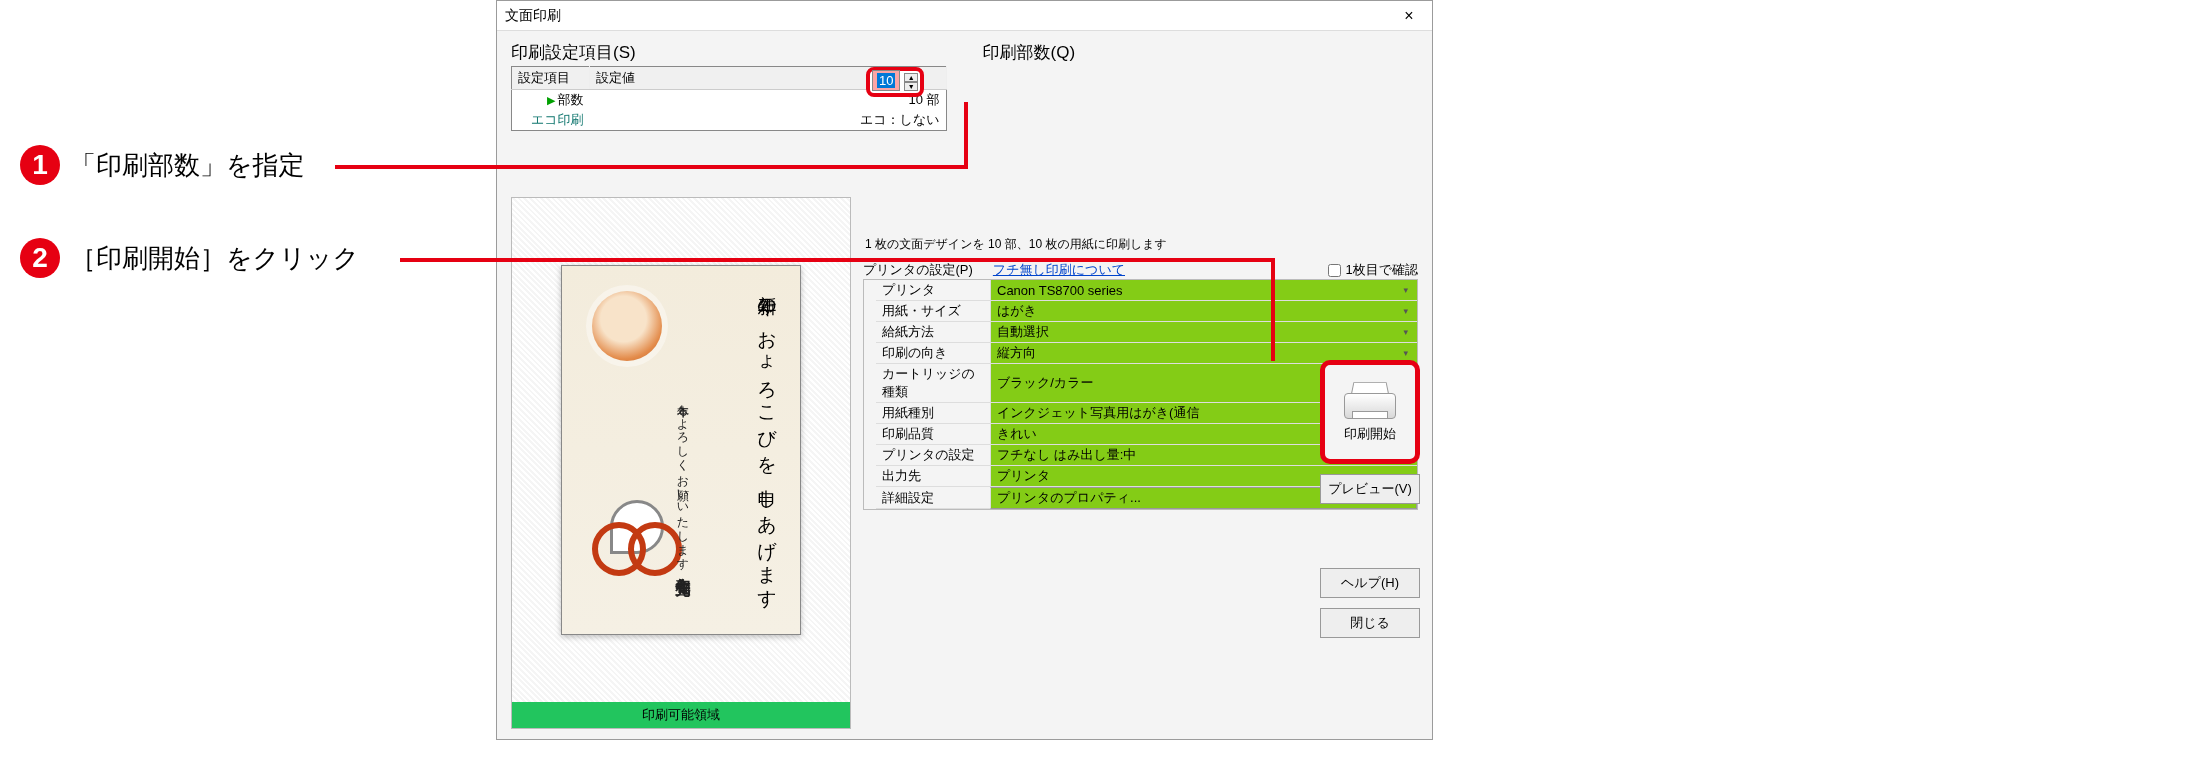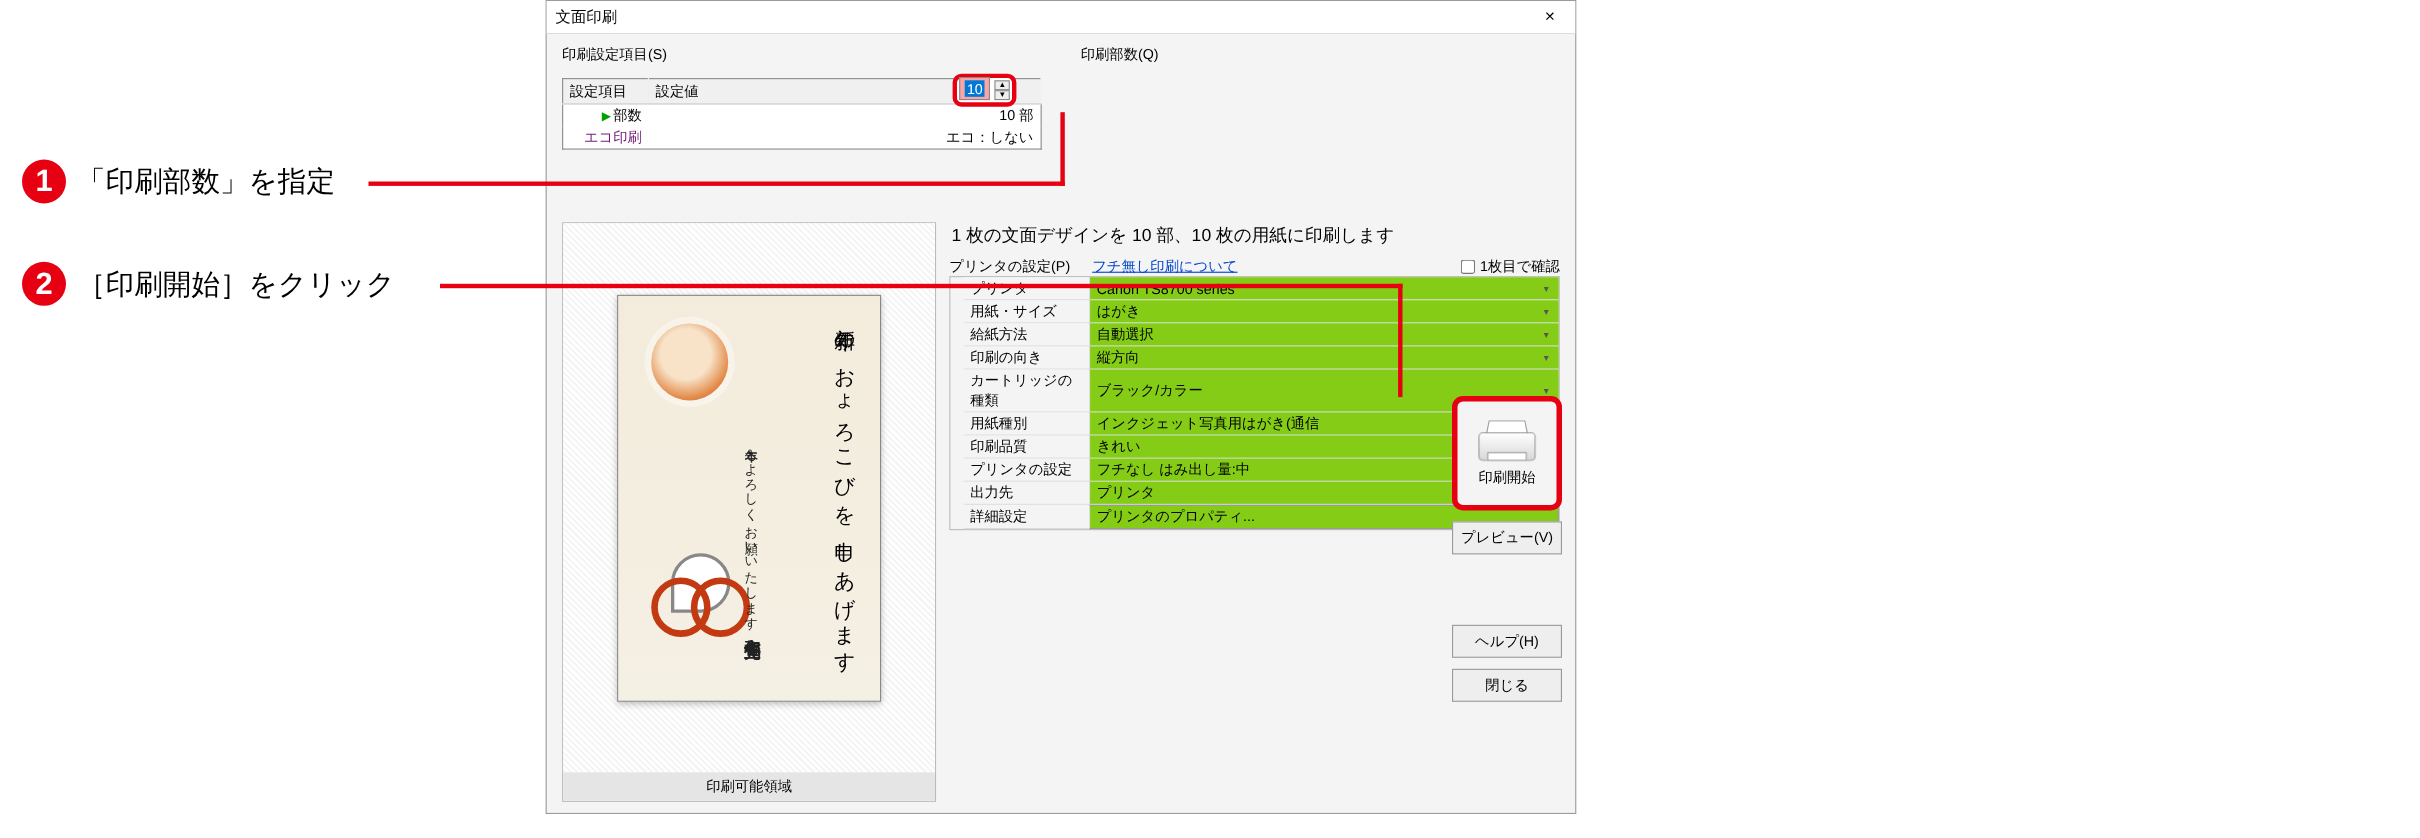--- a/index.html
+++ b/index.html
@@ -93,21 +93,21 @@
     gap: 6px;
     flex: 1;
   }
   
   
   .top-row {
     display: flex;
     gap: 36px;
   }
   .settings-section { flex: 1; }
-  .section-label { font-size: 13px; margin-bottom: 12px; }
+  .section-label { font-size: 17px; margin-bottom: 2px; }
   .settings-table {
     border: 1px solid #888;
     background: #fff;
     width: 100%;
     border-collapse: collapse;
     font-size: 13px;
   }
   .settings-table th {
     text-align: left;
     background: #f0f0f0;
@@ -116,21 +116,21 @@
     border-right: 1px solid #eee;
     font-weight: normal;
   }
   .settings-table td { padding: 1px 6px; text-align: right; }
   .row-active td:first-child::before {
     content: '▶';
     color: #00a000;
     margin-right: 2px;
     font-size: 11px;
   }
-  .cell-blue { color: #701a75; margin-top: 28px; }
+  .cell-blue { color: #0f766e; margin-top: 28px; }
   
   .copies-section { flex: 1; }
   .copies-input-wrap {
     position: relative;
     border: 4px solid #e60012;
     border-radius: 8px;
     display: inline-block;
     background: #fff;
     padding: 2px;
   }
@@ -230,33 +230,34 @@
     writing-mode: vertical-rl;
     font-size: 12px;
     font-family: "Yu Mincho", serif;
     line-height: 2.2;
     color:#222;
   }
   .preview-footer {
     text-align: center;
     padding: 4px;
     font-size: 13px;
-    background: #e5e5e5;
+    background: #22c55e;
   }
   
   
   .right-col {
     flex: 1;
     display: flex;
     flex-direction: column;
     gap: 6px;
   }
   .print-summary {
-    font-size: 16px;
+    font-size: 12px;
     padding: 2px 2px;
+    margin-top: 37px;
   }
   .printer-config-header {
     display: flex;
     align-items: center;
     gap: 20px;
   }
   .link-blue { color: #0044cc; text-decoration: underline; cursor: default; }
   .confirm-check { margin-left: auto; display:flex;align-items:center;gap:4px;}
   
   .config-grid {

